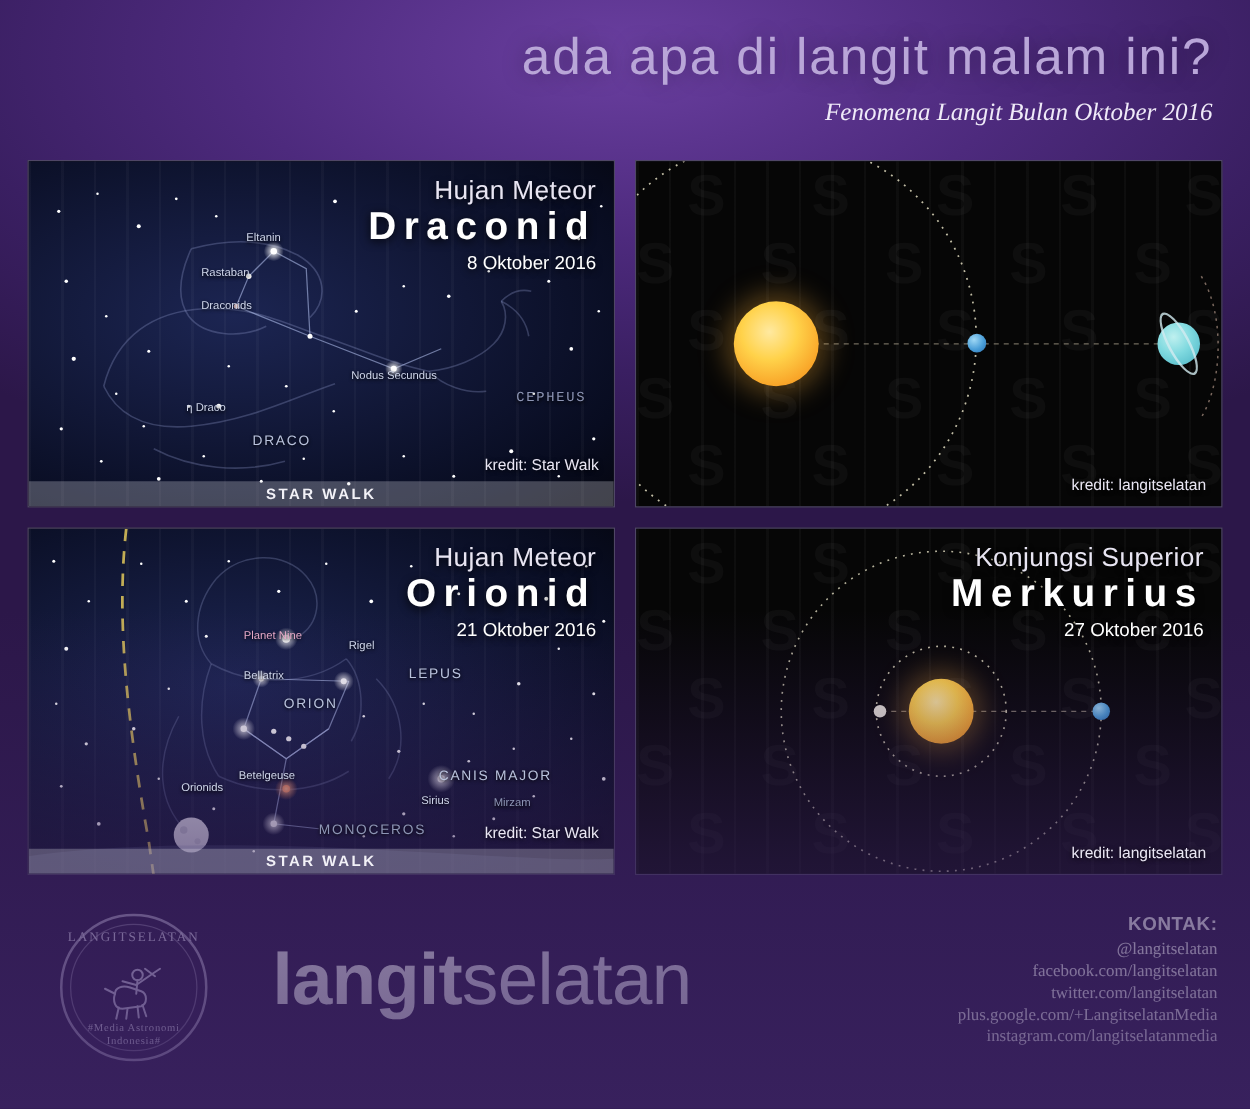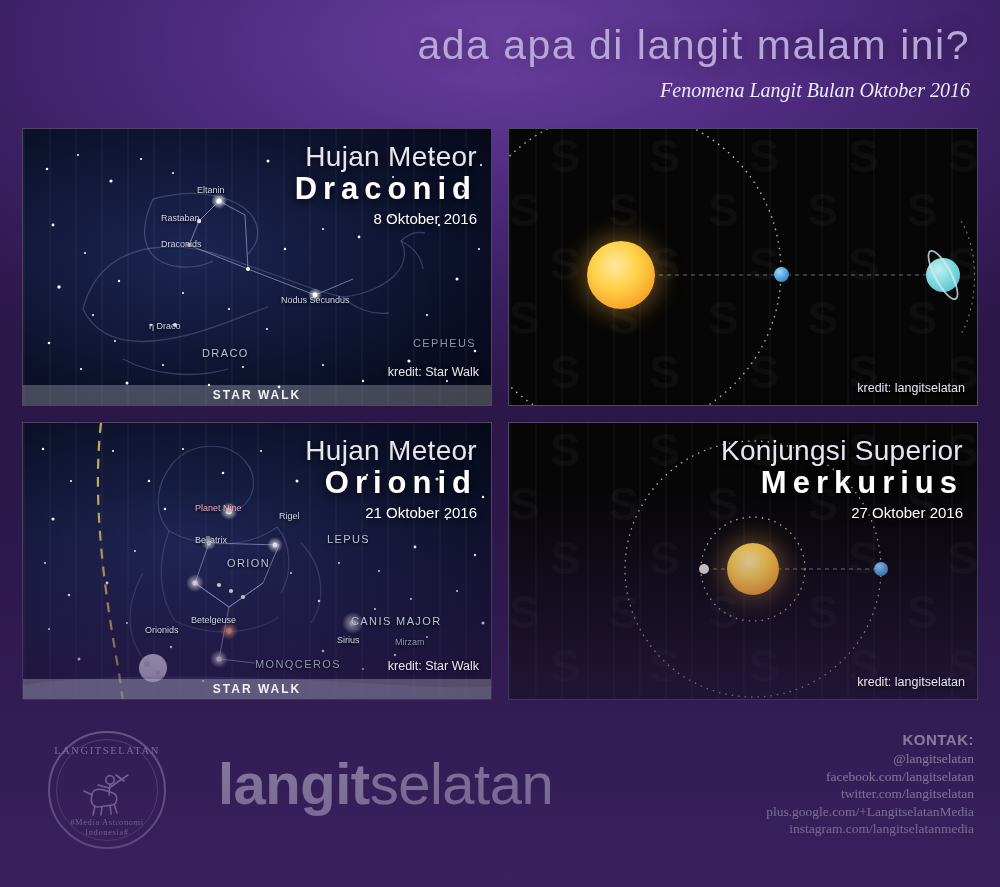--- a/index.html
+++ b/index.html
@@ -66,21 +66,21 @@
     position:absolute; inset:0; color: rgba(255,255,255,0.035);
     font-size: 46px; font-weight: 700; line-height: 54px; letter-spacing: 28px;
     overflow:hidden; user-select:none;
   }
 
   
   .cap {
     position: absolute; right: 14px; top: 12px; text-align: right; z-index: 5;
   }
   .cap .l1 {
-    font-size: 28px; color: #e8e5f2; font-weight: 300; letter-spacing: .3px;
+    font-size: 21px; color: #e8e5f2; font-weight: 300; letter-spacing: .3px;
     text-shadow: 0 2px 6px rgba(0,0,0,.8);
     text-align: right;
   }
   .cap .l2 {
     font-size: 31px; color: #ffffff; font-weight: 700; letter-spacing: 3px;
     margin-top: -2px; text-shadow: 0 2px 8px rgba(0,0,0,.85);
   }
   .cap .l2.wide { letter-spacing: 6px; }
   .cap .l3 {
     font-size: 15px; color: #ffffff; margin-top: 3px; font-weight: 400;
@@ -256,21 +256,21 @@
             <circle cx="92" cy="212" r="1"></circle>
         </g>
       </svg>
 
       <div class="clabel" style="left:174px;top:56px;text-align:center;">Eltanin</div>
       <div class="clabel" style="left:138px;top:84px;">Rastaban</div>
       <div class="clabel" style="left:138px;top:110px;text-align:right;">Draconids</div>
       <div class="clabel" style="left:258px;top:166px;">Nodus Secundus</div>
       <div class="clabel" style="left:126px;top:192px;">η Draco</div>
       <div class="clabel big" style="left:158px;top:218px;margin-left:21px;">DRACO</div>
-      <div class="clabel big dim" style="left:390px;top:208px;">CEPHEUS</div>
+      <div class="clabel big dim" style="left:390px;top:184px;font-family:Liberation Mono, monospace;">CEPHEUS</div>
 
       <div class="cap">
         <div class="l1">Hujan Meteor</div>
         <div class="l2 wide">Draconid</div>
         <div class="l3">8 Oktober 2016</div>
       </div>
       <div class="credit low">kredit: Star Walk</div>
       <div class="starwalk-bar">
         <span>STAR WALK</span>
       </div>

